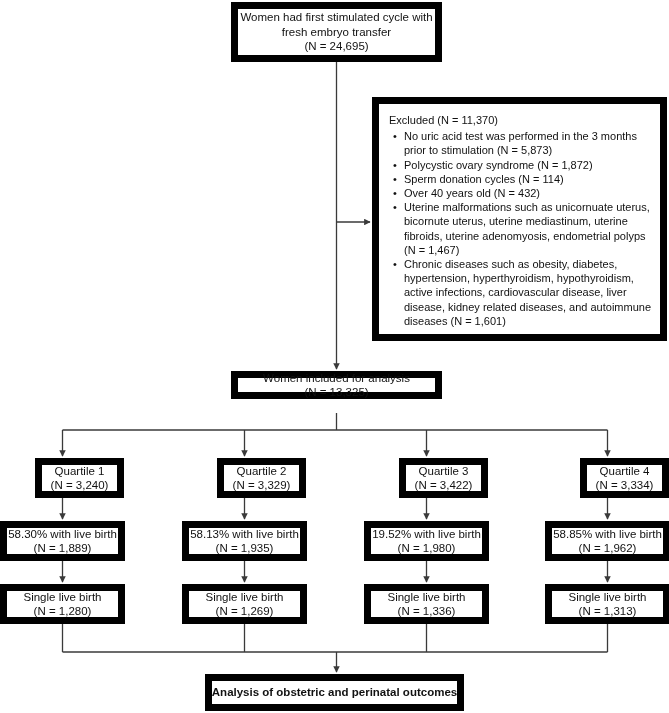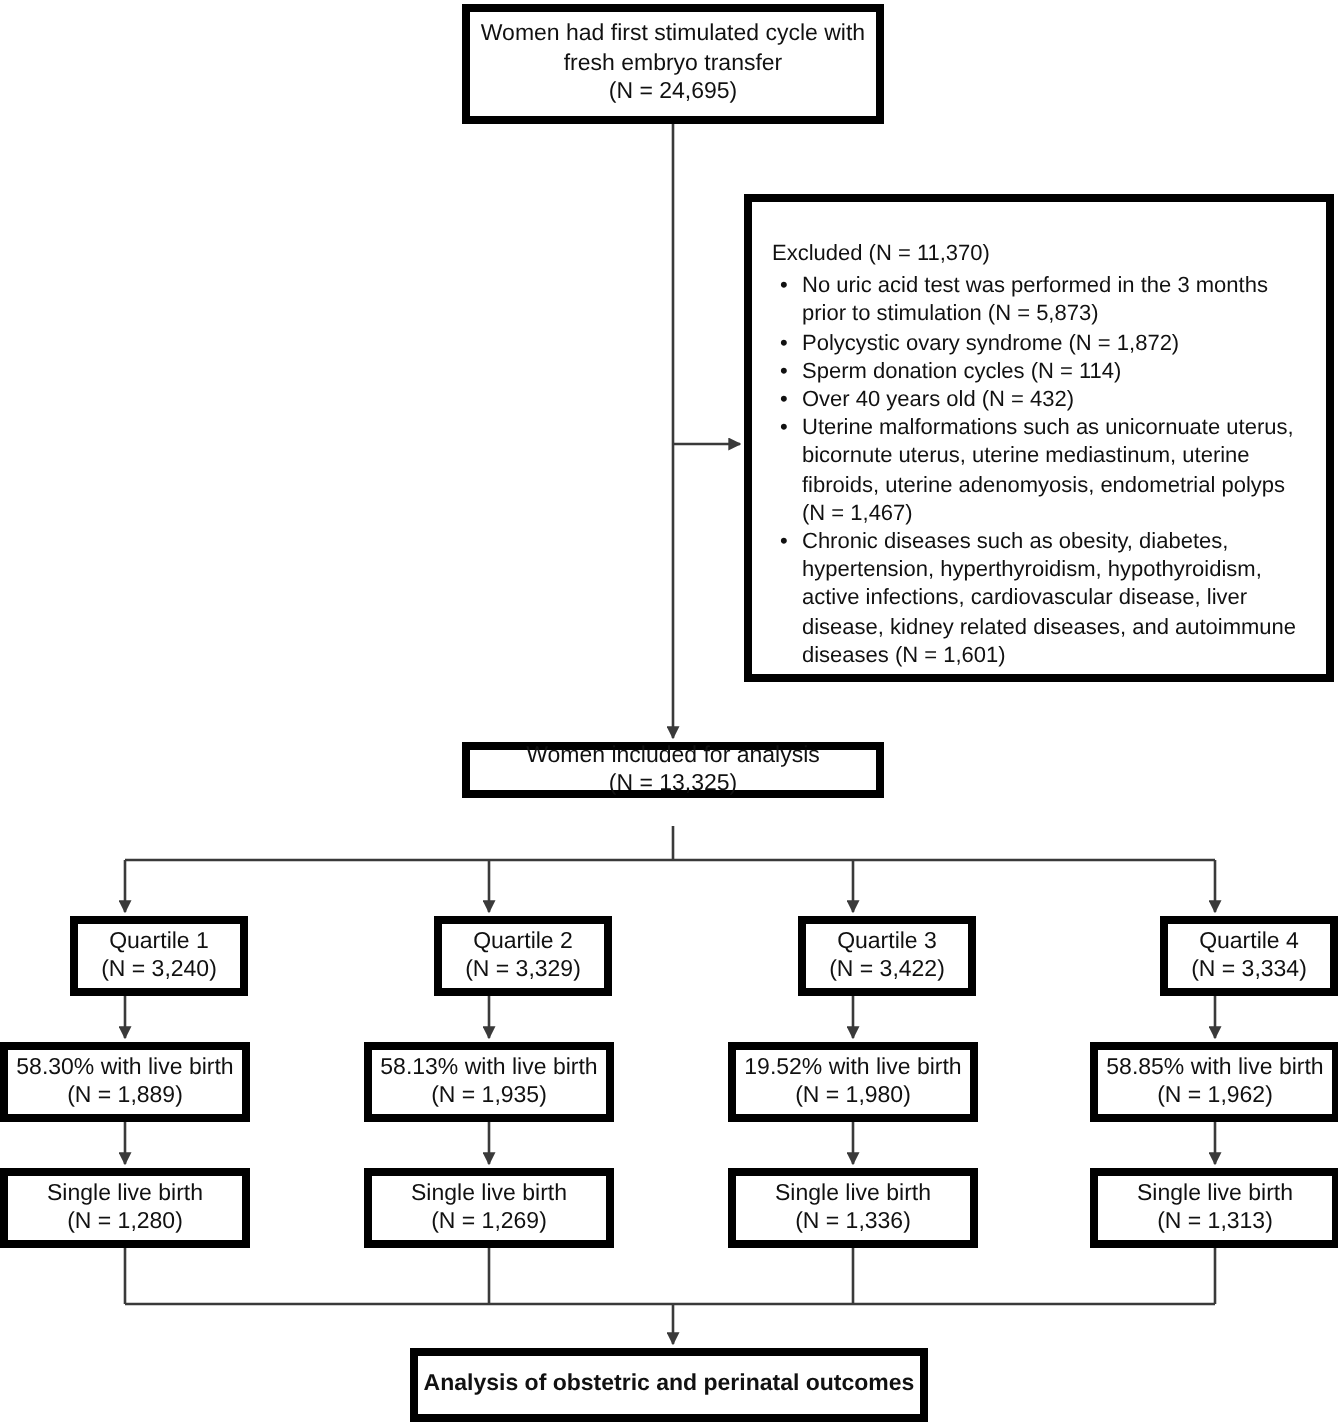--- a/index.html
+++ b/index.html
@@ -13,21 +13,21 @@
     width: 669px;
     height: 713px;
     background: #ffffff;
     font-family: "Liberation Sans", sans-serif;
     color: #111111;
     overflow: hidden;
   }
   .box {
     position: absolute;
     box-sizing: border-box;
-    border: 4px solid #000000;
+    border: 7px solid #000000;
     background: #ffffff;
     display: flex;
     flex-direction: column;
     align-items: center;
     justify-content: center;
     text-align: center;
     font-size: 11.5px;
     line-height: 14.5px;
     padding: 2px 4px;
   }
@@ -35,21 +35,21 @@
 
   
   #box-enrollment { left: 231px; top: 2px; width: 211px; height: 60px; }
 
   
   #box-excluded {
     left: 372px; top: 97px; width: 295px; height: 244px;
     align-items: flex-start;
     justify-content: flex-start;
     text-align: left;
-    padding: 19px 8px 6px 10px;
+    padding: 9px 8px 6px 10px;
     font-size: 11px;
     line-height: 14.2px;
   }
   #box-excluded .excl-title { display: block; margin-bottom: 2px; }
   #box-excluded ul {
     margin: 0; padding: 0; list-style: none;
     width: 100%;
   }
   #box-excluded li {
     position: relative;

